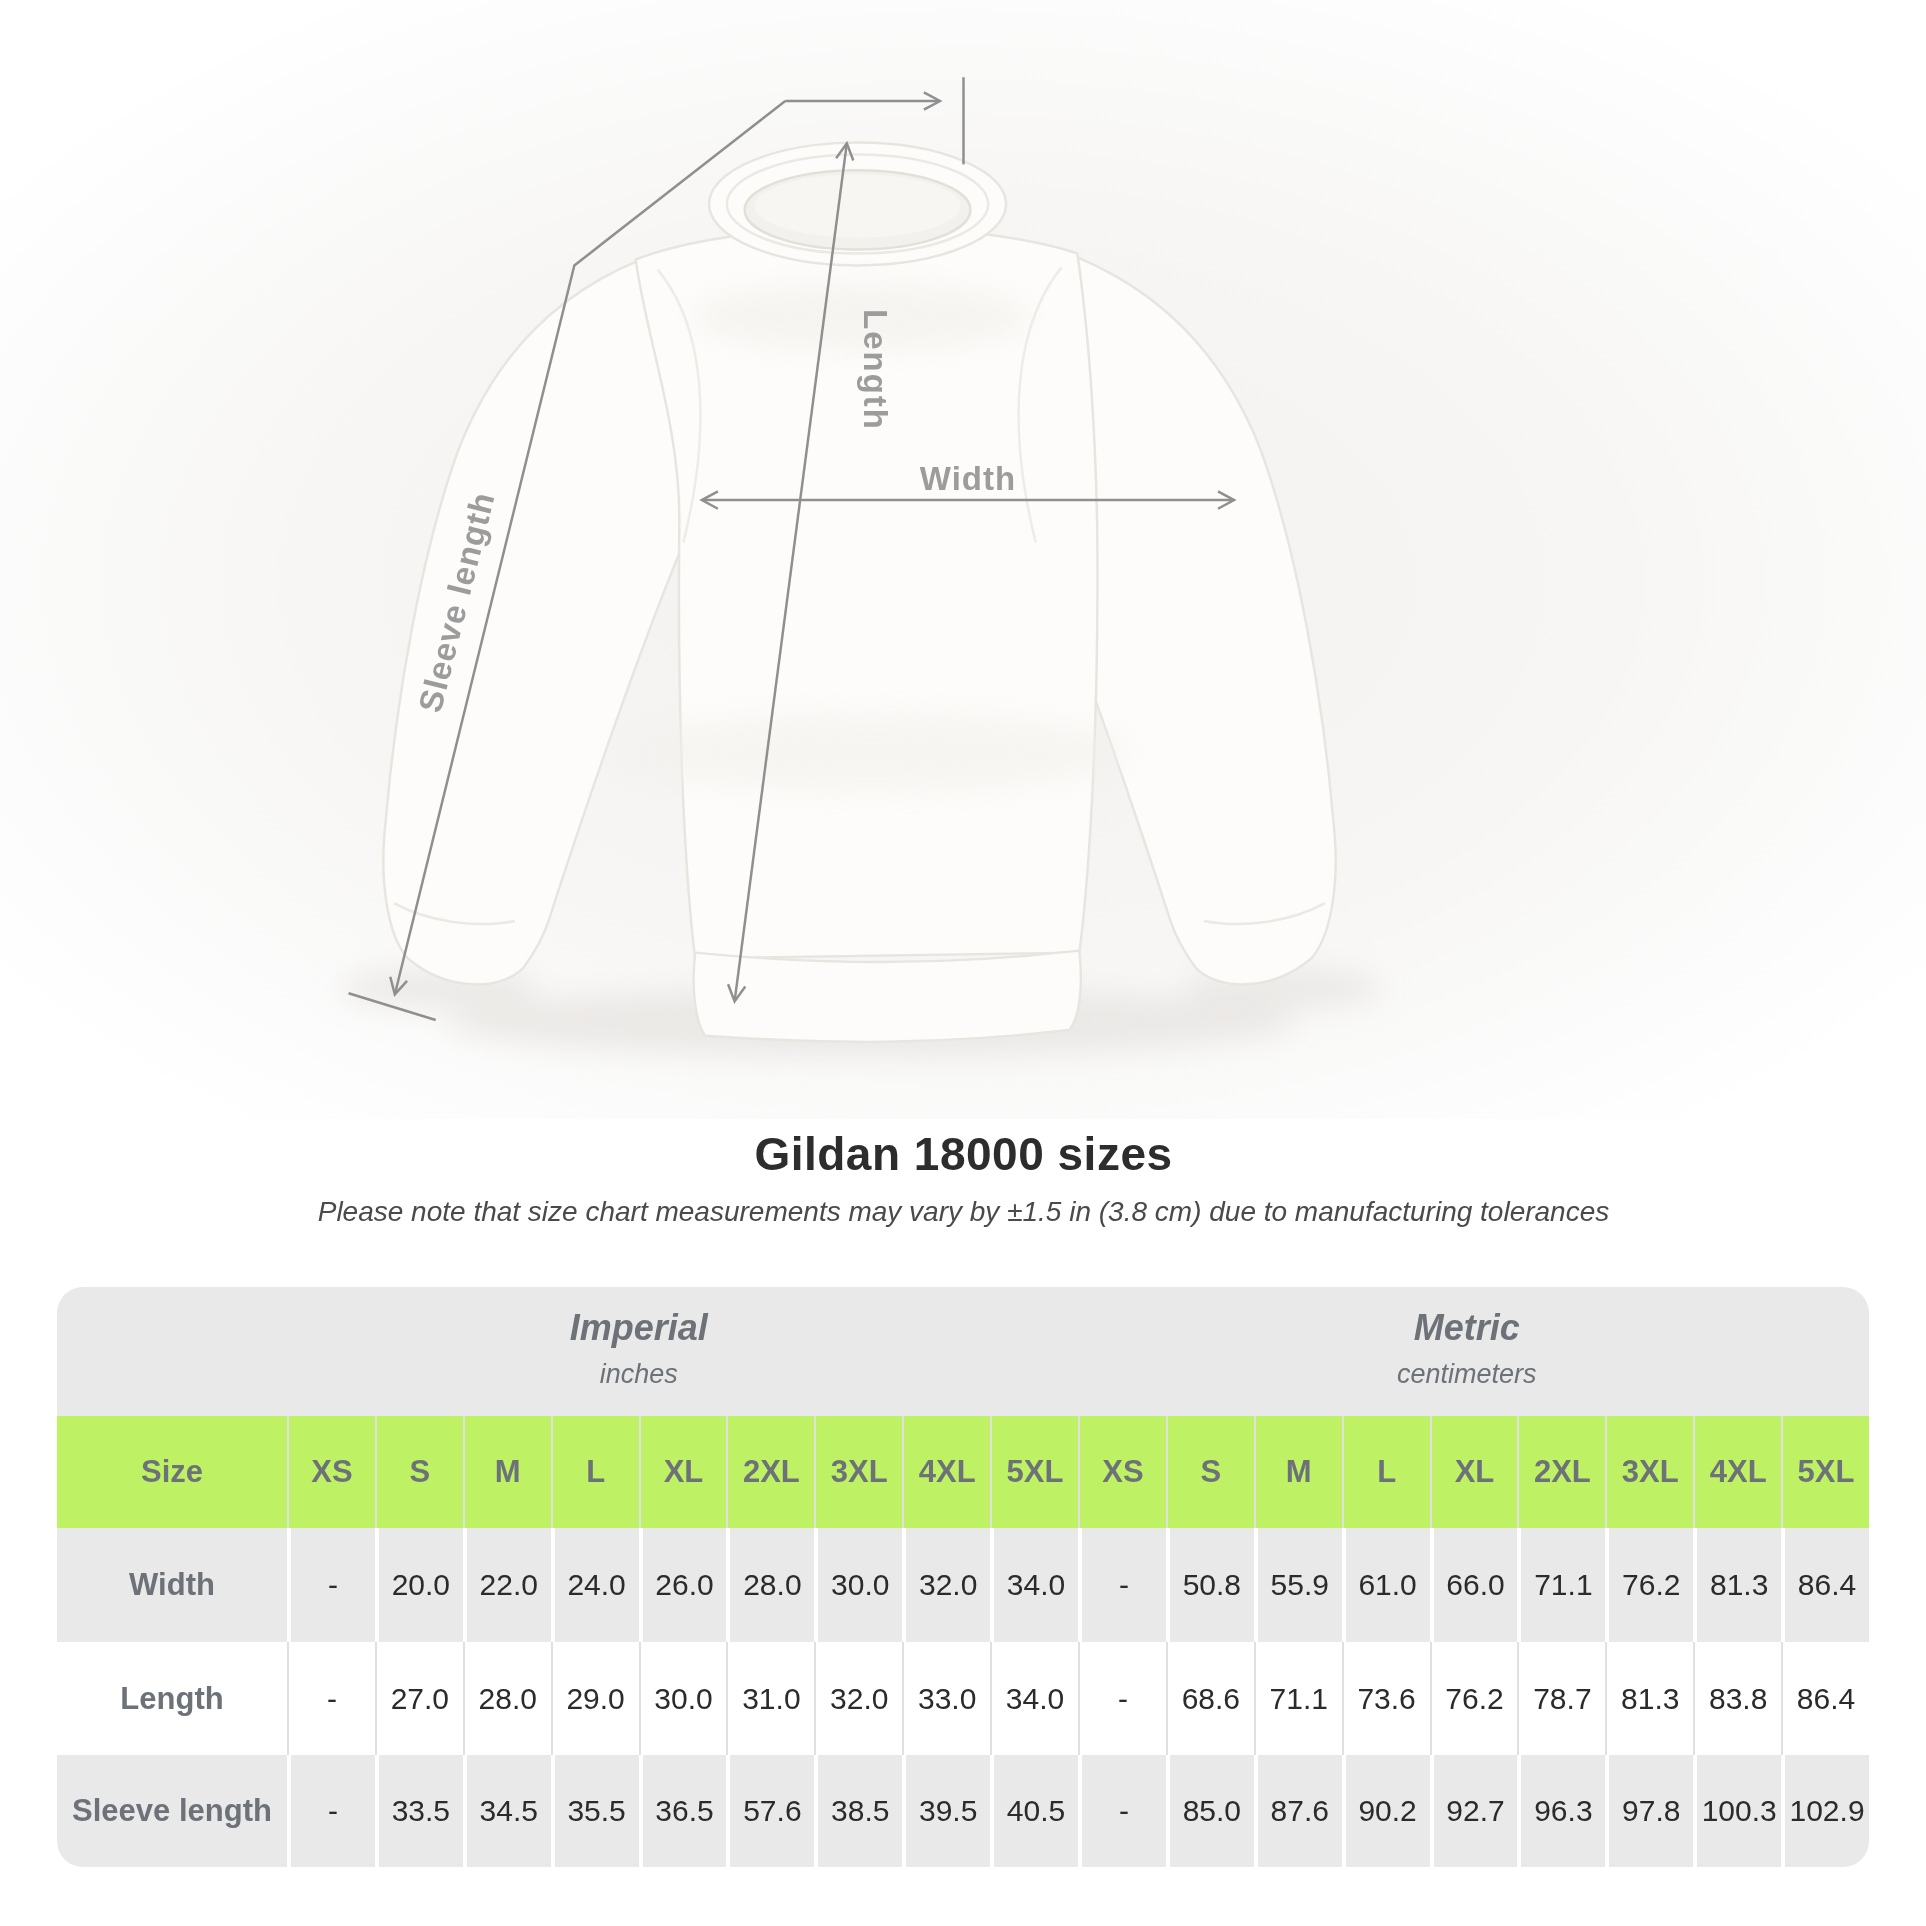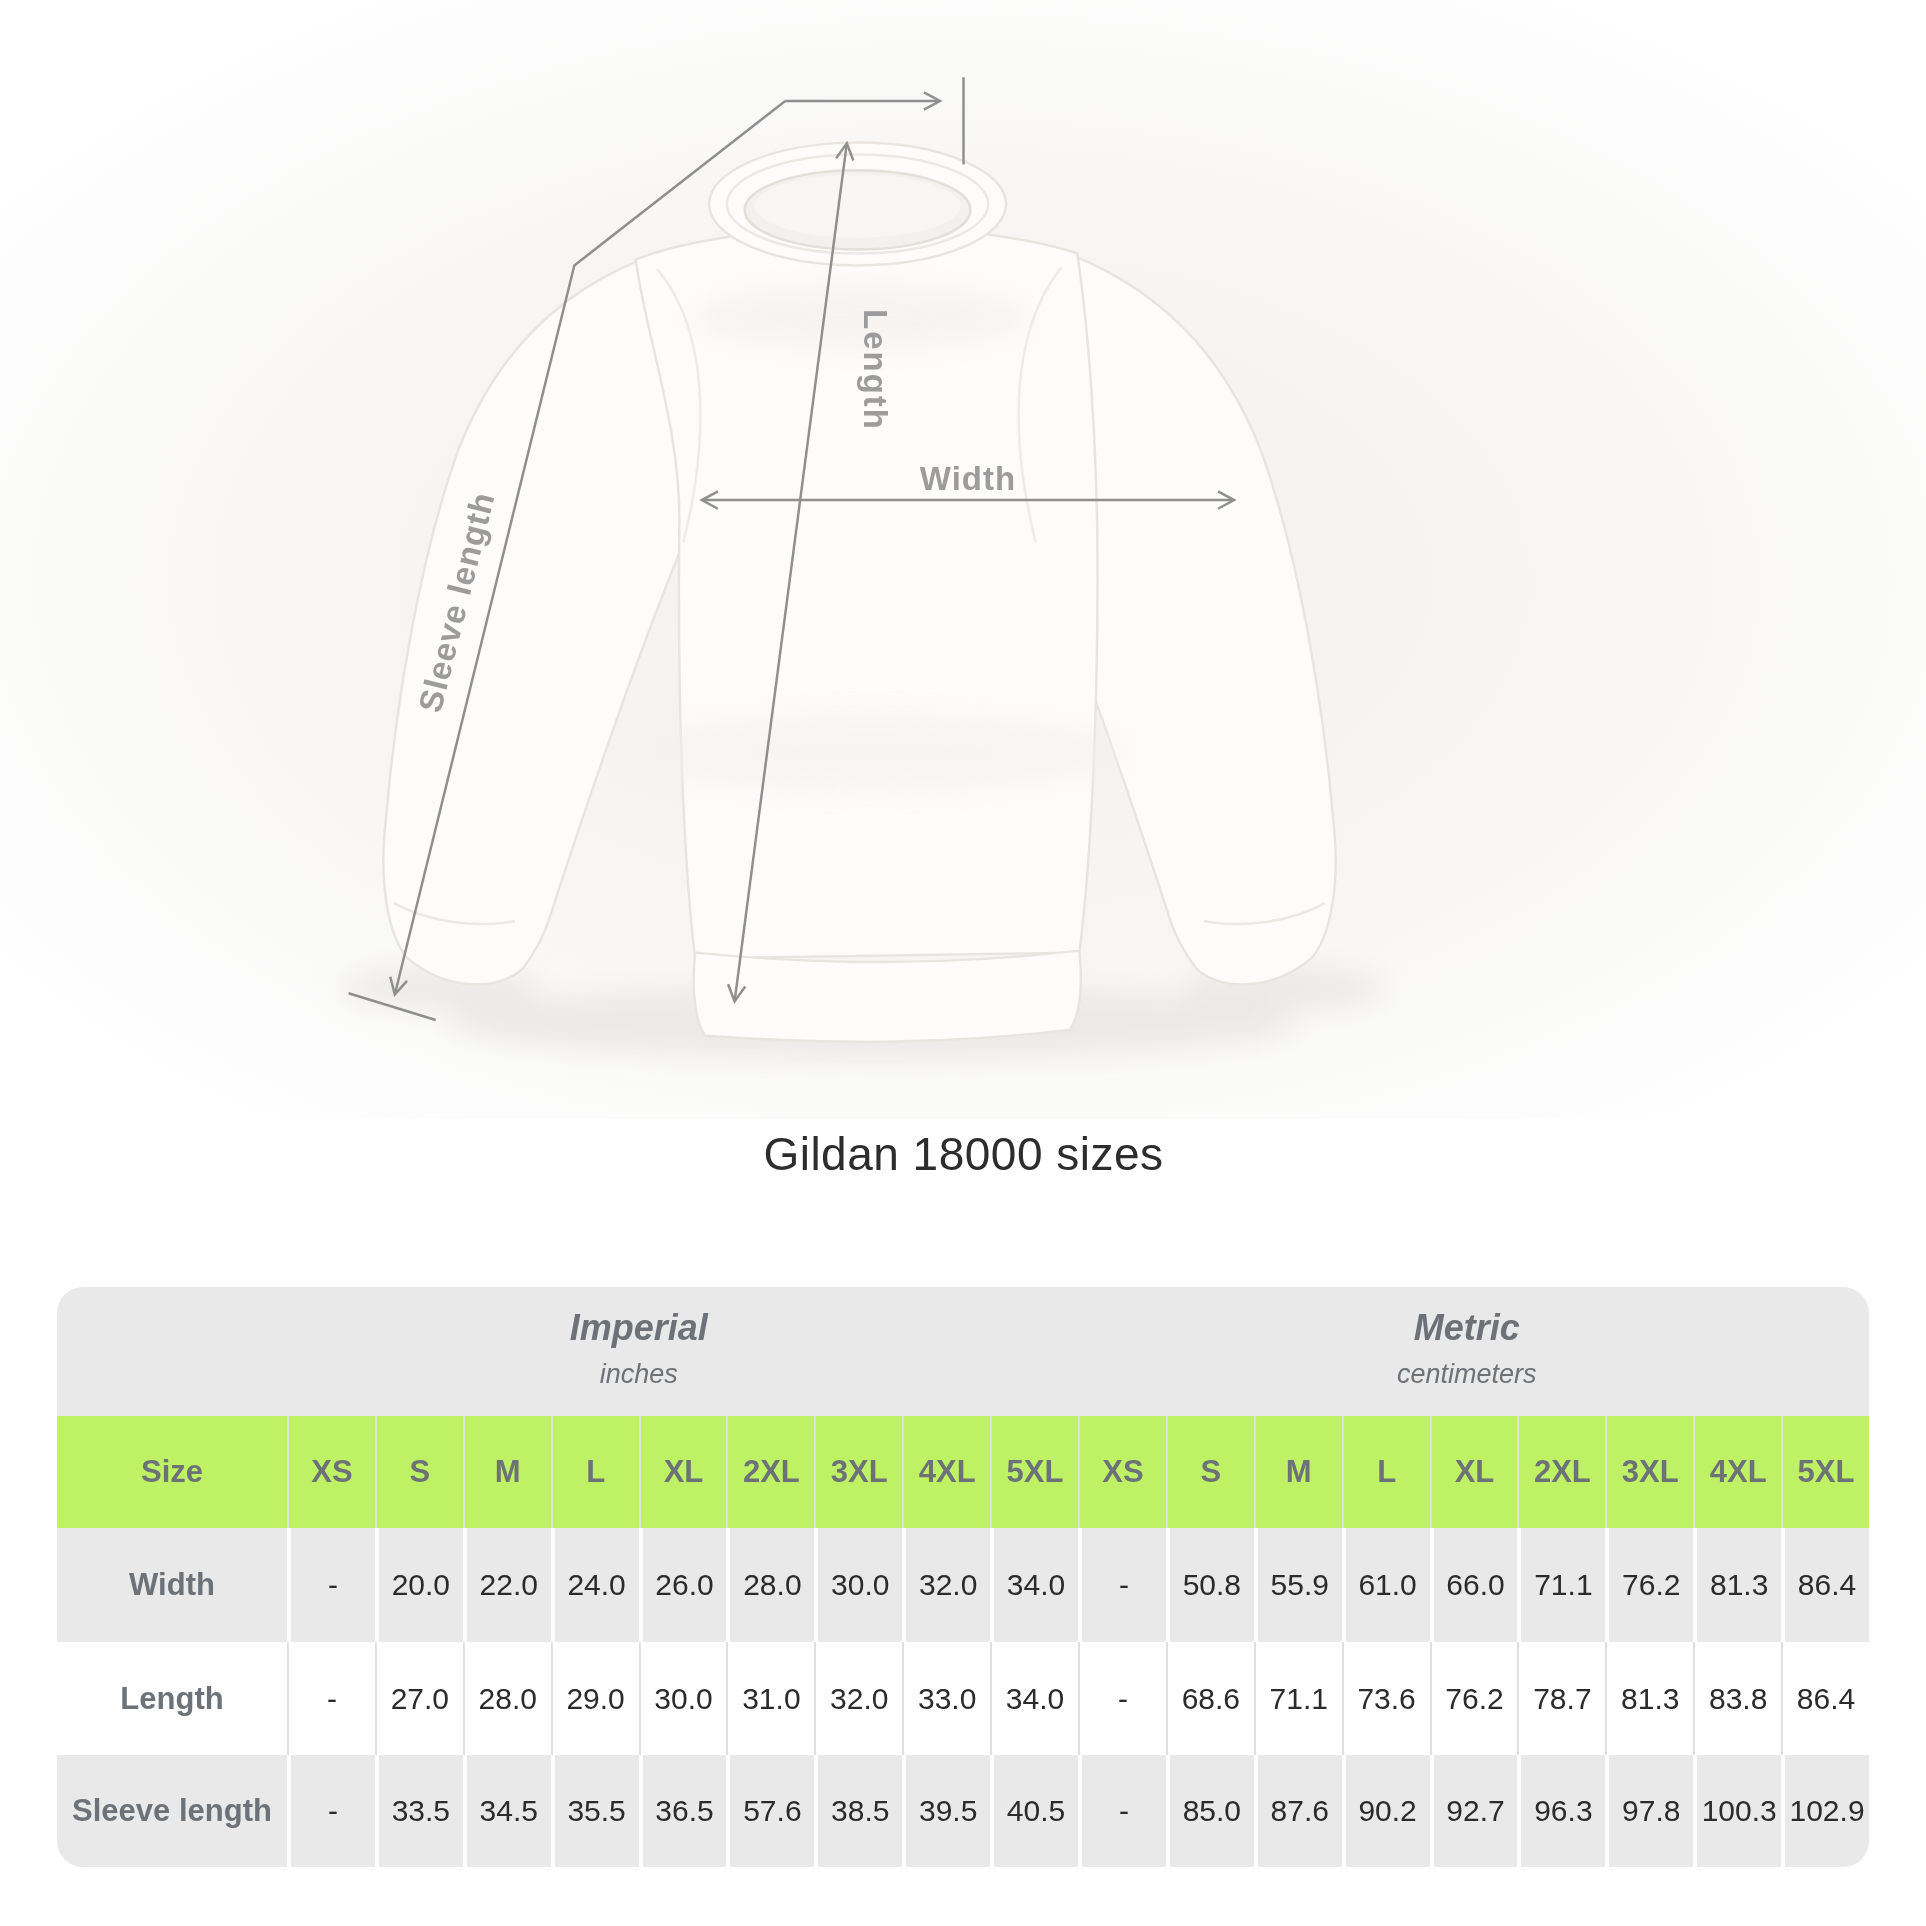--- a/index.html
+++ b/index.html
@@ -9,21 +9,21 @@
   }
   
   .photo{position:absolute;left:0;top:0;width:1927px;height:1119px;}
   .photo svg{display:block;}
   .ann{position:absolute;color:#9c9c9c;font-weight:700;white-space:nowrap;}
   .ann-length{left:875px;top:370px;writing-mode:vertical-rl;font-size:33px;letter-spacing:2px;transform:translate(-50%,-50%);}
   .ann-width{left:968px;top:479px;font-size:33px;letter-spacing:1px;transform:translate(-50%,-50%);}
   .ann-sleeve{left:457px;top:602px;font-size:33px;letter-spacing:1px;transform:translate(-50%,-50%) rotate(-76deg);}
   
   .title{position:absolute;top:1127px;left:0;width:100%;text-align:center;
-         font-size:46px;font-weight:400;color:#2d2d2d;margin:0;letter-spacing:0.5px;}
+         font-size:46px;font-weight:700;color:#2d2d2d;margin:0;letter-spacing:0.5px;}
   .note{position:absolute;top:1196px;left:0;width:100%;text-align:center;
         font-size:28px;font-style:italic;color:#4a4a4a;margin:0;}
   
   .table-wrap{position:absolute;top:1287px;left:57px;width:1812px;}
   .band{position:relative;height:129px;background:#e9e9e9;border-radius:26px 26px 0 0;}
   .band .group{position:absolute;top:20px;transform:translateX(-50%);text-align:center;color:#6c7277;}
   .band .group-imperial{left:29.9%;margin-left:40px;}
   .band .group-metric{left:77.8%;}
   .band .group-name{font-size:36px;font-weight:700;font-style:italic;}
   .band .group-unit{font-size:27px;font-style:italic;margin-top:10px;}
@@ -106,20 +106,21 @@
         <path d="M710,505 H1245" marker-start="url(#arrow)" marker-end="url(#arrow)"></path>
       </g>
     </svg>
 
     <div class="ann ann-length">Length</div>
     <div class="ann ann-width">Width</div>
     <div class="ann ann-sleeve">Sleeve length</div>
   </div>
 
   <h1 class="title">Gildan 18000 sizes</h1>
+  <p class="note">Please note that size chart measurements may vary by ±1.5 in (3.8 cm) due to manufacturing tolerances</p>
 
   <div class="table-wrap">
 
     <div class="band">
       <div class="group group-imperial">
         <div class="group-name">Imperial</div>
         <div class="group-unit">inches</div>
       </div>
       <div class="group group-metric">
         <div class="group-name">Metric</div>

